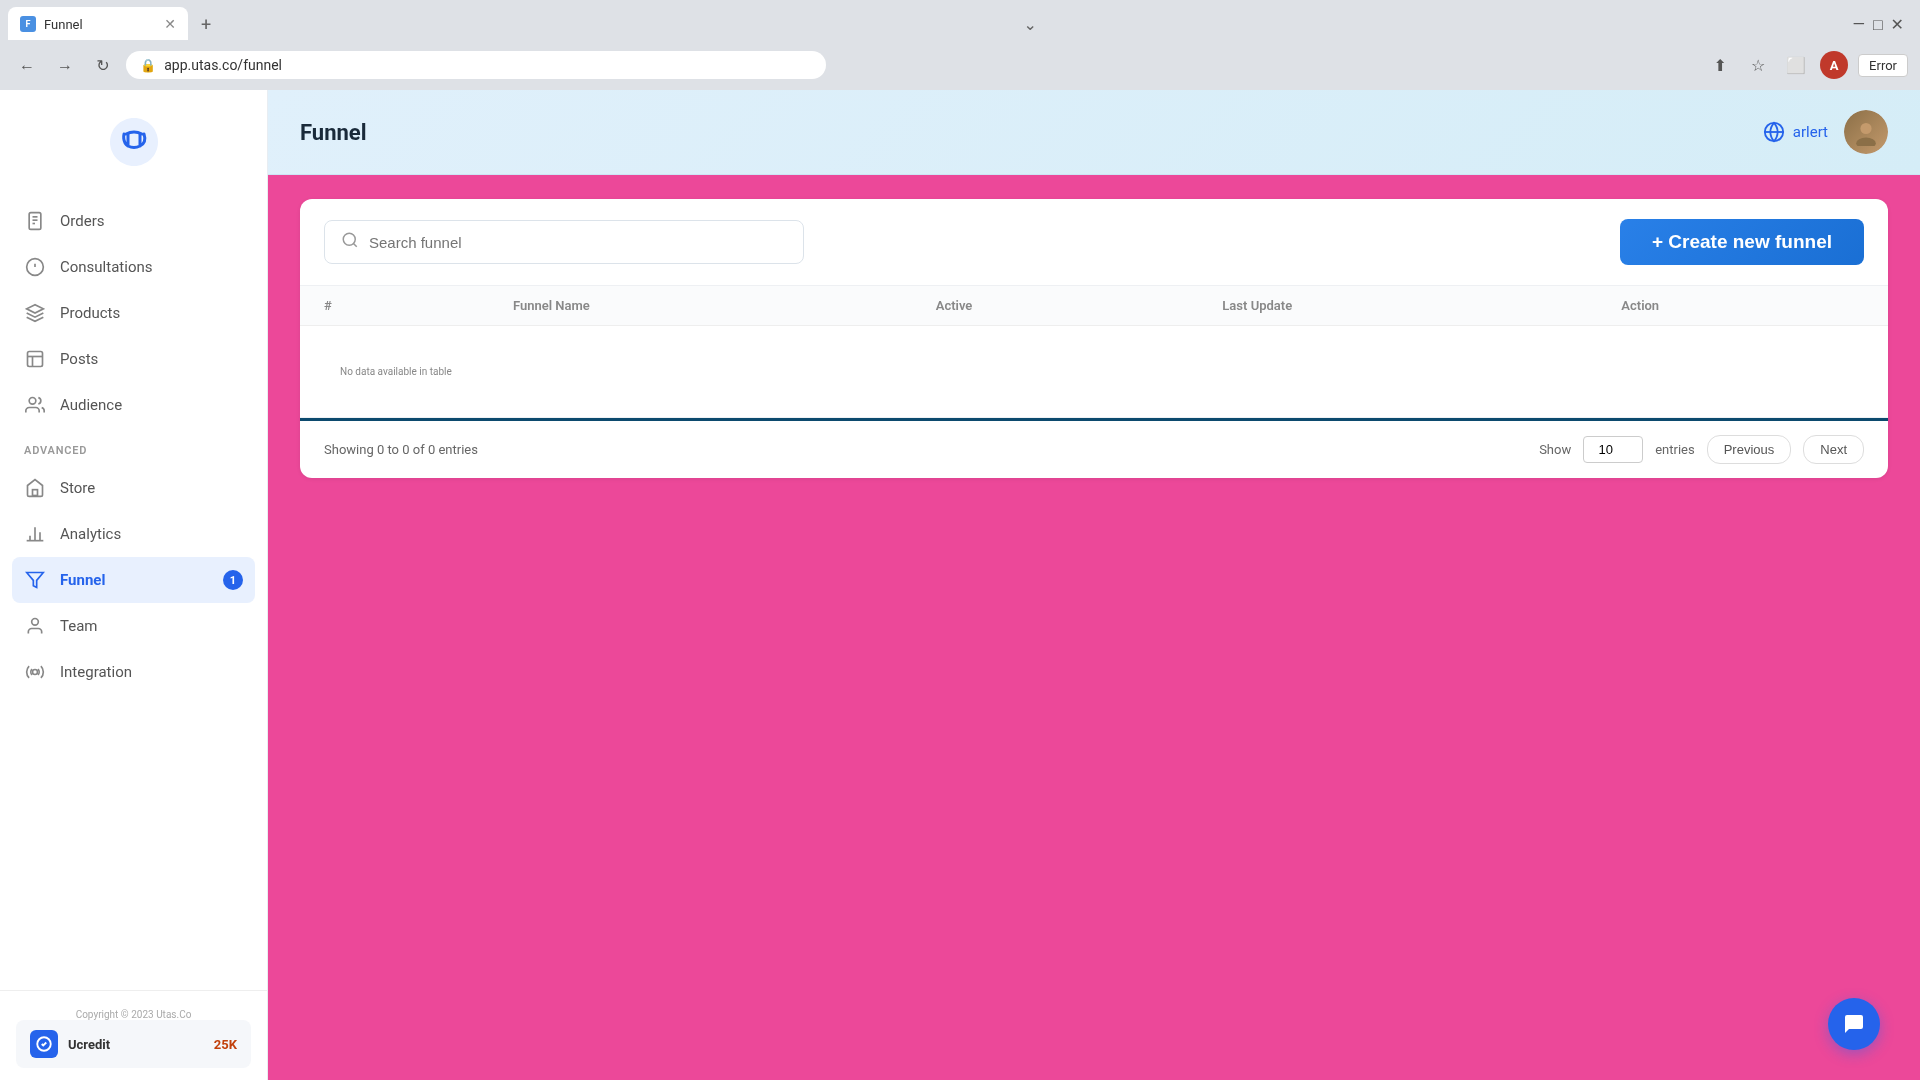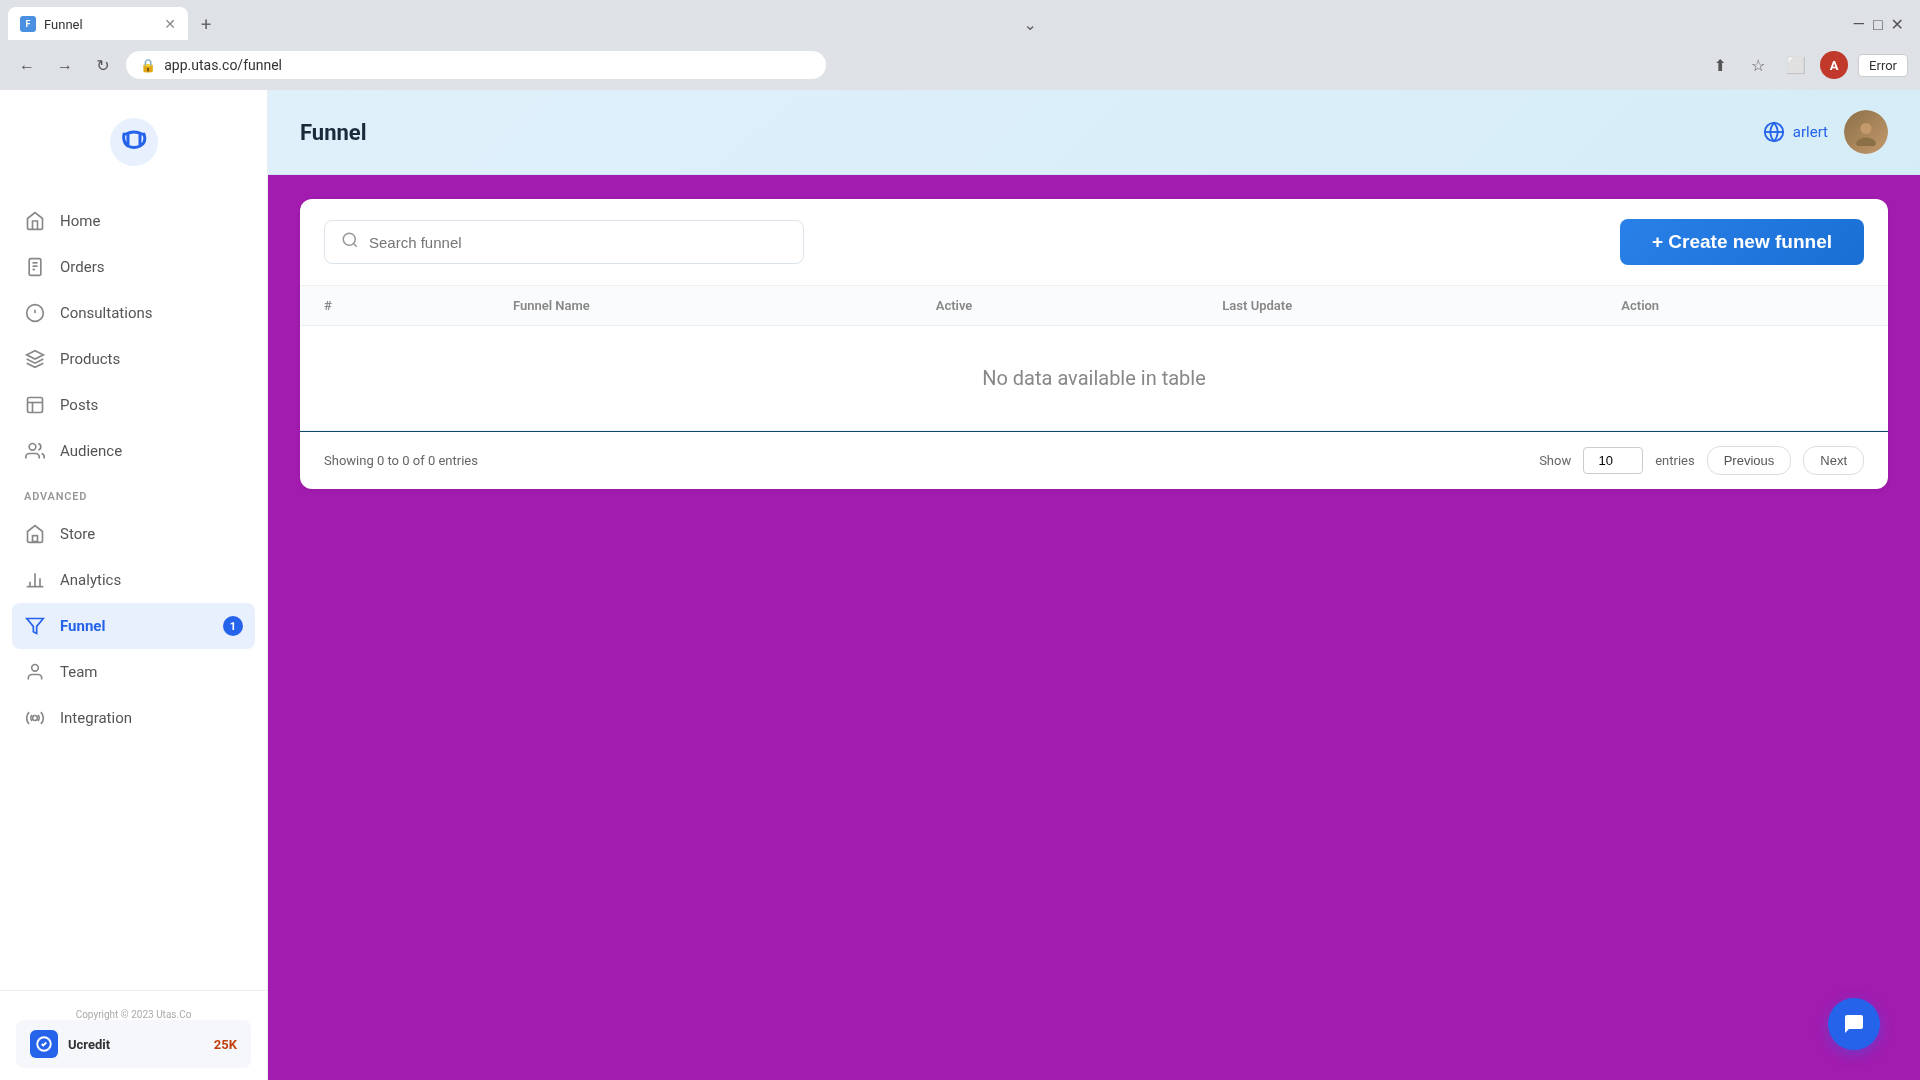--- a/index.html
+++ b/index.html
@@ -48,37 +48,37 @@
 
     
     .main-content { flex: 1; display: flex; flex-direction: column; overflow: hidden; }
     .page-header { background: linear-gradient(135deg, #e0f0fb 0%, #d5edf7 100%); padding: 20px 32px; display: flex; align-items: center; justify-content: space-between; border-bottom: 1px solid #cde5f5; }
     .page-title { font-size: 22px; font-weight: 700; color: #1a2a3a; }
     .header-right { display: flex; align-items: center; gap: 16px; }
     .globe-btn { display: flex; align-items: center; gap: 8px; font-size: 15px; color: #2563eb; cursor: pointer; }
     .user-avatar { width: 44px; height: 44px; border-radius: 50%; overflow: hidden; background: #ccc; display: flex; align-items: center; justify-content: center; }
     .avatar-img { width: 44px; height: 44px; background: linear-gradient(135deg, #8B6F47, #c49a6c); border-radius: 50%; display: flex; align-items: center; justify-content: center; font-size: 20px; }
 
-    .content-area { flex: 1; padding: 24px 32px; overflow-y: auto; background: #a21caf; }
+    .content-area { flex: 1; padding: 24px 32px; overflow-y: auto; background: #ec4899; }
     .funnel-card { background: white; border-radius: 12px; padding: 0; box-shadow: 0 1px 4px rgba(0,0,0,0.08); overflow: hidden; }
 
     .funnel-toolbar { display: flex; align-items: center; justify-content: space-between; padding: 20px 24px; }
     .search-box { display: flex; align-items: center; gap: 10px; border: 1.5px solid #dce3ea; border-radius: 8px; padding: 10px 16px; width: 480px; background: white; }
     .search-box input { border: none; outline: none; font-size: 15px; color: #555; width: 100%; background: transparent; }
     .search-icon { color: #888; font-size: 16px; }
 
     .create-btn { background: linear-gradient(135deg, #2980e8, #1a6fd4); color: white; border: none; border-radius: 8px; padding: 12px 32px; font-size: 19px; font-weight: 600; cursor: pointer; display: flex; align-items: center; gap: 8px; }
 
     .table-container { border-top: 1px solid #eef0f3; }
     .table { width: 100%; border-collapse: collapse; }
     .table th { padding: 12px 24px; text-align: left; font-size: 13px; font-weight: 600; color: #888; background: #fafbfc; border-bottom: 1px solid #eee; }
     .table td { padding: 14px 24px; font-size: 14px; color: #444; border-bottom: 1px solid #f0f2f4; }
-    .no-data-row td { text-align: center; padding: 40px; color: #888; font-size: 20px; }
-
-    .table-footer { display: flex; align-items: center; justify-content: space-between; padding: 14px 24px; border-top: 1px solid #0c4a6e; }
+    .no-data-row td { text-align: left; padding: 40px; color: #888; font-size: 10px; }
+
+    .table-footer { display: flex; align-items: center; justify-content: space-between; padding: 14px 24px; border-top: 3px solid #0c4a6e; }
     .showing-text { font-size: 13px; color: #666; }
     .pagination-right { display: flex; align-items: center; gap: 12px; }
     .show-label { font-size: 13px; color: #666; }
     .entries-input { border: 1.5px solid #ccc; border-radius: 4px; padding: 5px 10px; font-size: 13px; width: 60px; text-align: center; }
     .entries-label { font-size: 13px; color: #666; }
     .prev-btn, .next-btn { border: 1.5px solid #ddd; border-radius: 13px; padding: 6px 16px; font-size: 13px; color: #555; background: white; cursor: pointer; }
 
     
     .chat-bubble { position: fixed; bottom: 30px; right: 40px; width: 52px; height: 52px; background: #2563eb; border-radius: 50%; display: flex; align-items: center; justify-content: center; cursor: pointer; box-shadow: 0 4px 14px rgba(37,99,235,0.4); }
     .chat-bubble svg { color: white; }
@@ -125,29 +125,20 @@
     <div class="sidebar-logo">
       <svg class="logo-icon" viewBox="0 0 56 56" xmlns="http://www.w3.org/2000/svg">
         <path d="M28 4C14.75 4 4 14.75 4 28s10.75 24 24 24 24-10.75 24-24S41.25 4 28 4z" fill="#e8f0fe"></path>
         <path d="M18 20 C18 20 16 28 22 32 C26 34 30 34 34 32 C38 30 40 26 38 20 M22 20 L22 32 M34 20 L34 32" stroke="#2563eb" stroke-width="3" fill="none" stroke-linecap="round"></path>
         <path d="M20 20 Q28 16 36 20" stroke="#2563eb" stroke-width="3" fill="none" stroke-linecap="round"></path>
       </svg>
     </div>
 
     <div class="sidebar-nav">
 
-      <div class="nav-item">
-        <span class="nav-icon">
-          <svg width="20" height="20" viewBox="0 0 24 24" fill="none" stroke="#888" stroke-width="2">
-              <path d="M3 9l9-7 9 7v11a2 2 0 0 1-2 2H5a2 2 0 0 1-2-2z"></path>
-              <polyline points="9 22 9 12 15 12 15 22"></polyline>
-            </svg>
-        </span>
-        <span>Home</span>
-      </div>
       <div class="nav-item">
         <span class="nav-icon">
           <svg width="20" height="20" viewBox="0 0 24 24" fill="none" stroke="#888" stroke-width="2">
               <rect x="5" y="2" width="14" height="20" rx="2"></rect>
               <line x1="9" y1="7" x2="15" y2="7"></line>
               <line x1="9" y1="11" x2="15" y2="11"></line>
               <line x1="9" y1="15" x2="12" y2="15"></line>
             </svg>
         </span>
         <span>Orders</span>

